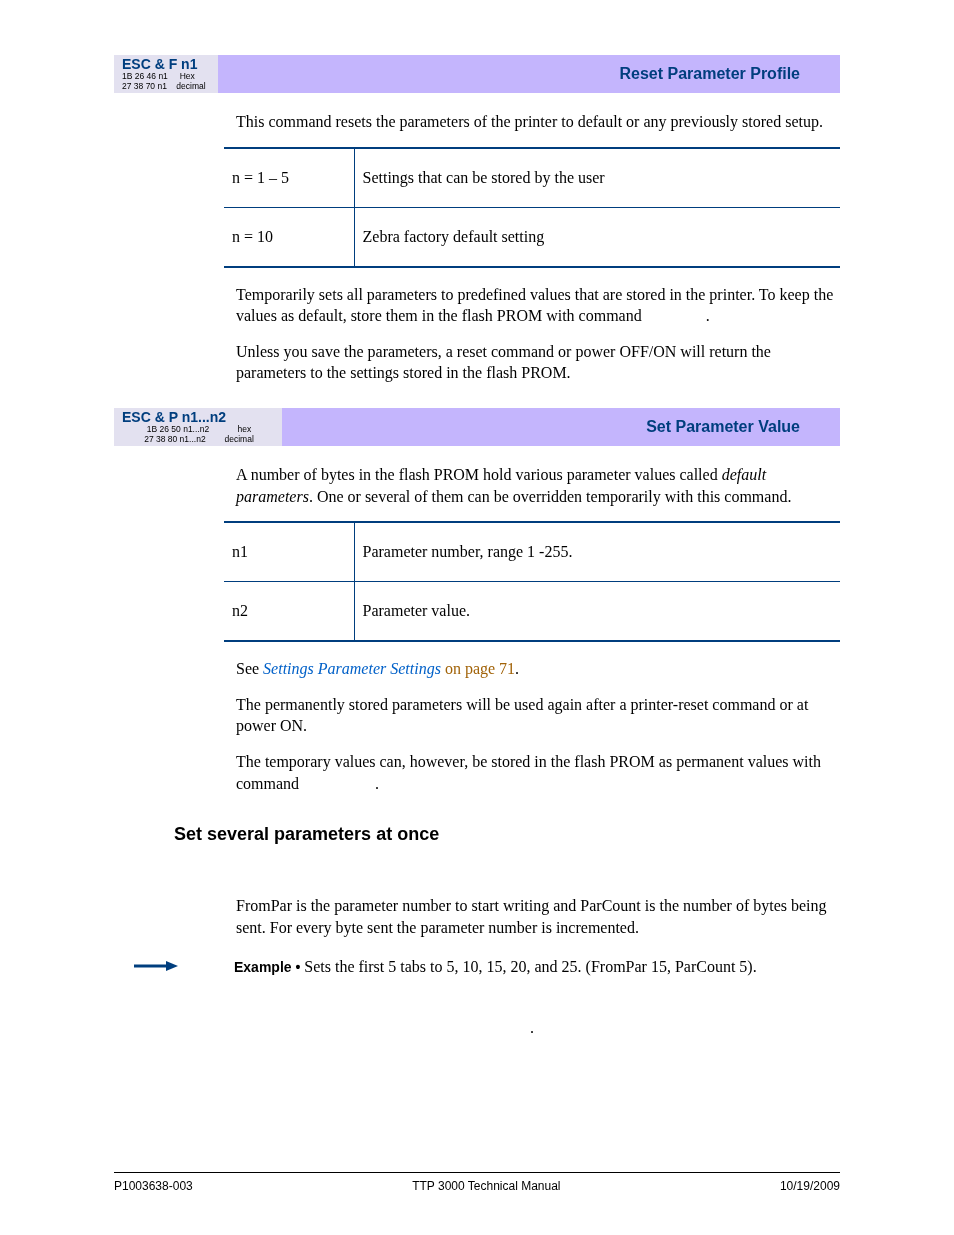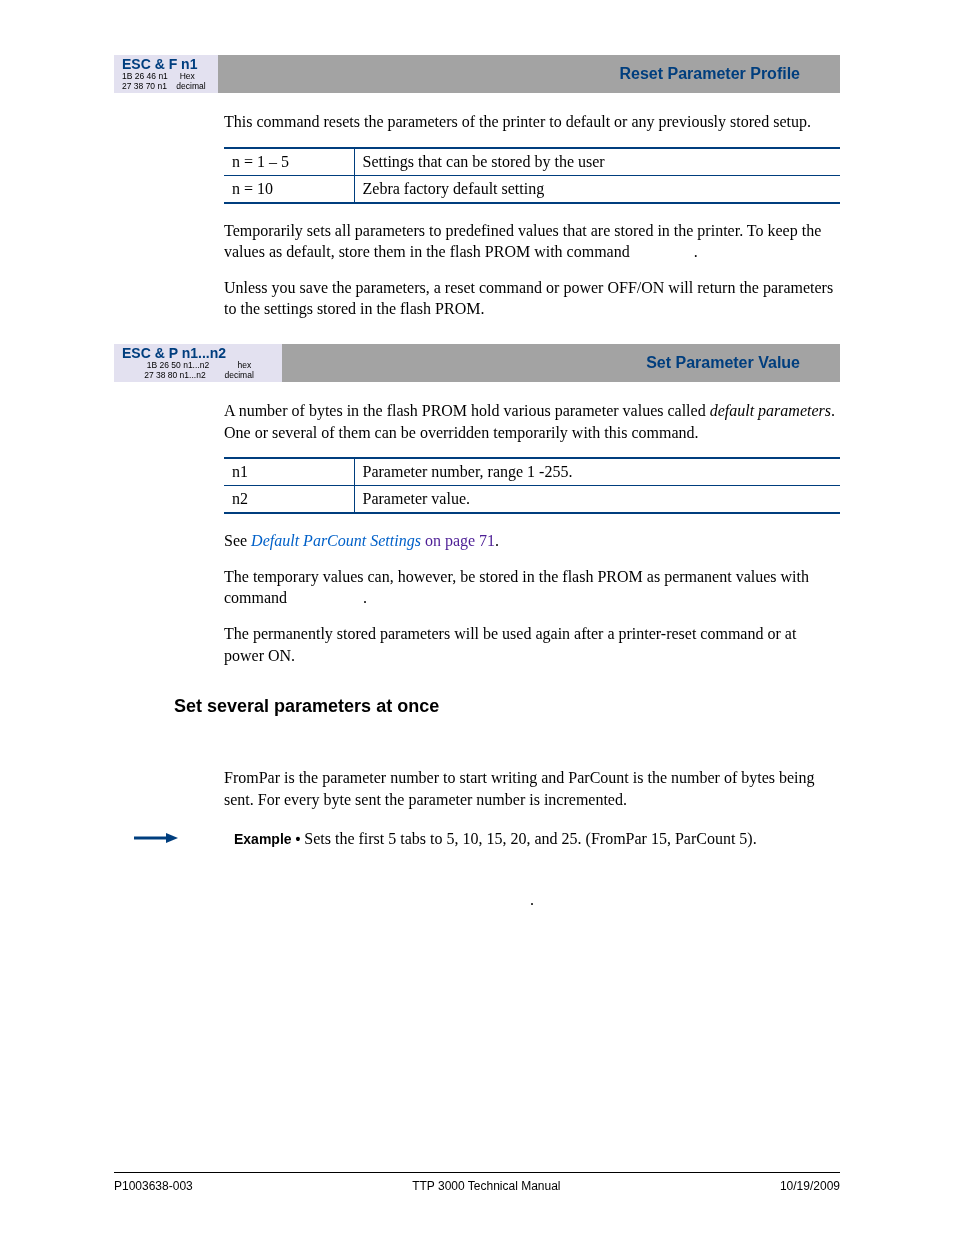--- a/index.html
+++ b/index.html
@@ -42,21 +42,21 @@
     color: #000;
   }
   .header-sub {
     font-family: Arial, Helvetica, sans-serif;
     font-size: 13px;
     color: #000;
   }
   .cmd-bar {
     display: flex;
     align-items: center;
-    background: #a3a3a3;
+    background: #c4b5fd;
     height: 38px;
     margin-bottom: 18px;
     position: relative;
   }
   .cmd-left {
     background: #e3e1f0;
     height: 38px;
     padding: 2px 6px 0 8px;
     min-width: 104px;
     font-family: Arial, Helvetica, sans-serif;
@@ -81,37 +81,37 @@
     color: #003e7e;
     font-family: Arial, Helvetica, sans-serif;
     font-weight: bold;
     font-size: 16px;
     padding-right: 40px;
   }
   .body-block {
     margin-left: 110px;
     margin-bottom: 18px;
   }
-  .para { margin-bottom: 14px; line-height: 1.35; }
+  .para { margin-bottom: 14px; line-height: 1.35; margin-left: 12px; }
   .tbl {
     border-collapse: collapse;
     width: 100%;
     margin-bottom: 16px;
     border-top: 2px solid #003e7e;
     border-bottom: 2px solid #003e7e;
   }
   .tbl td {
     border: 1px solid #003e7e;
-    padding: 4px 8px;
+    padding: 20px 8px;
     font-size: 16px;
   }
   .tbl td:first-child { width: 130px; border-left: none; }
   .tbl td:last-child { border-right: none; }
   .link { color: #0060c8; font-style: italic; }
-  .link-plain { color: #4c1d95; font-style: normal; }
+  .link-plain { color: #a16207; font-style: normal; }
   .section-h {
     font-family: Arial, Helvetica, sans-serif;
     font-weight: bold;
     font-size: 18px;
     margin-top: 30px;
     margin-bottom: 50px;
     margin-left: 60px;
   }
   .example-row {
     display: flex;
@@ -208,28 +208,28 @@
         <td>Parameter number, range 1 -255.</td>
       </tr>
       <tr>
         <td>n2</td>
         <td>Parameter value.</td>
       </tr>
     </tbody>
       </table>
 
     <p class="para">
-      <span>See </span><a style="text-decoration:none;"><span class="link">Default ParCount Settings</span><span class="link-plain"> on page 71</span></a><span>.</span>
-    </p>
+      <span>See </span><a style="text-decoration:none;"><span class="link">Settings Parameter Settings</span><span class="link-plain"> on page 71</span></a><span>.</span>
+    </p>
+
+    <p class="para">The permanently stored parameters will be used again after a printer-reset command or at power ON.</p>
 
     <p class="para">
       <span>The temporary values can, however, be stored in the flash PROM as permanent values with command</span>&nbsp;&nbsp;&nbsp;&nbsp;&nbsp;&nbsp;&nbsp;&nbsp;&nbsp;&nbsp;&nbsp;&nbsp;&nbsp;&nbsp;&nbsp;&nbsp;&nbsp;&nbsp;&nbsp;<span>.</span>
     </p>
-
-    <p class="para">The permanently stored parameters will be used again after a printer-reset command or at power ON.</p>
   </div>
 
   <h3 class="section-h">Set several parameters at once</h3>
 
   <div class="body-block">
     <p class="para">FromPar is the parameter number to start writing and ParCount is the number of bytes being sent. For every byte sent the parameter number is incremented.</p>
   </div>
 
   <div class="example-row">
     <div class="arrow">

